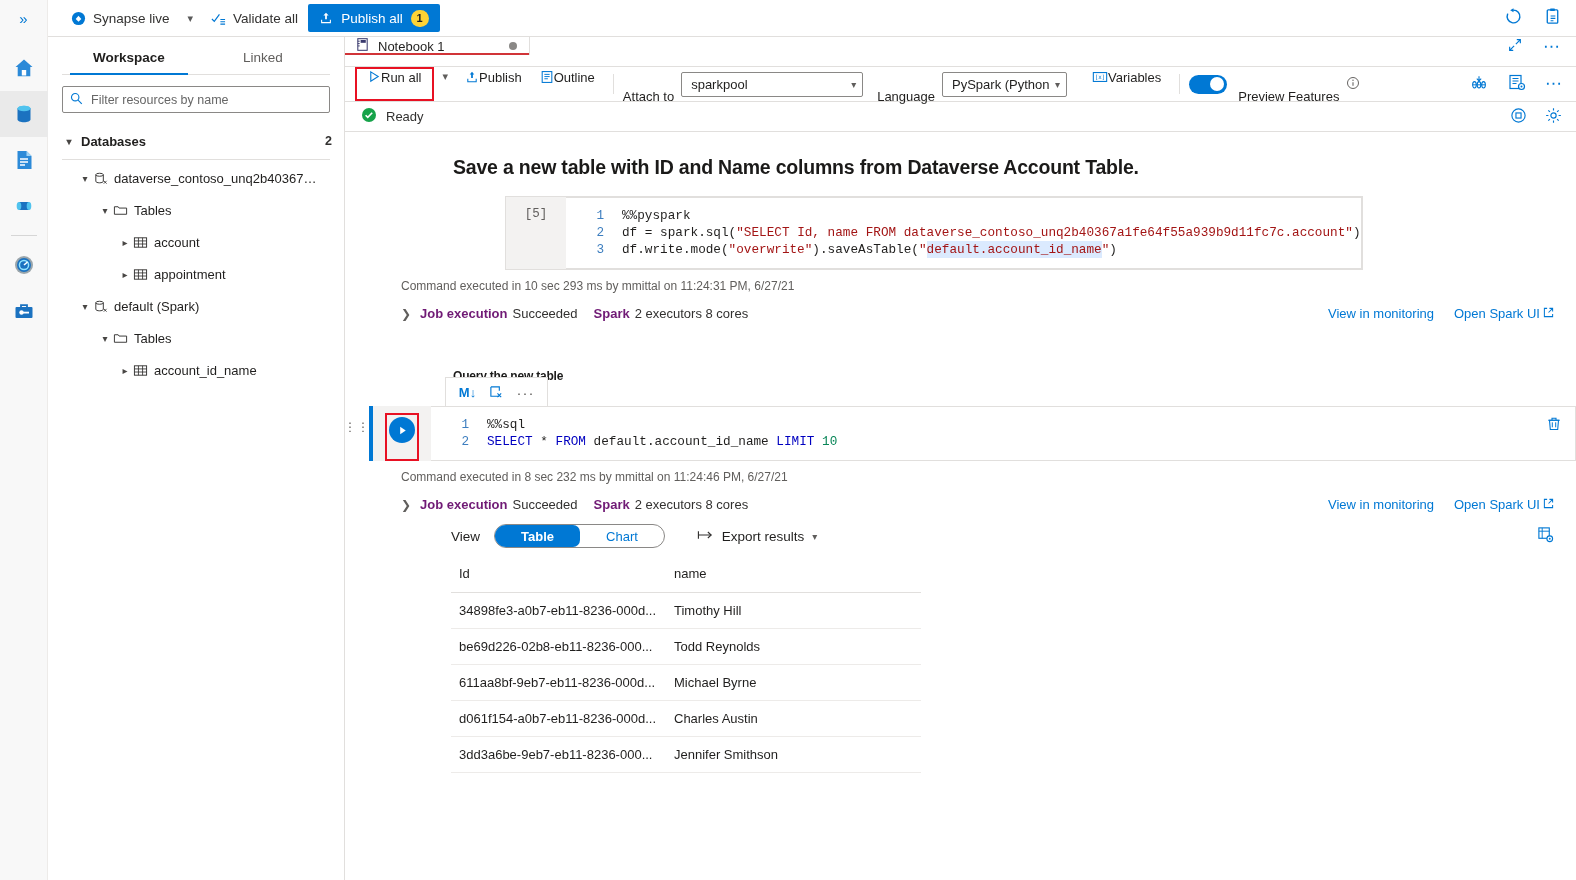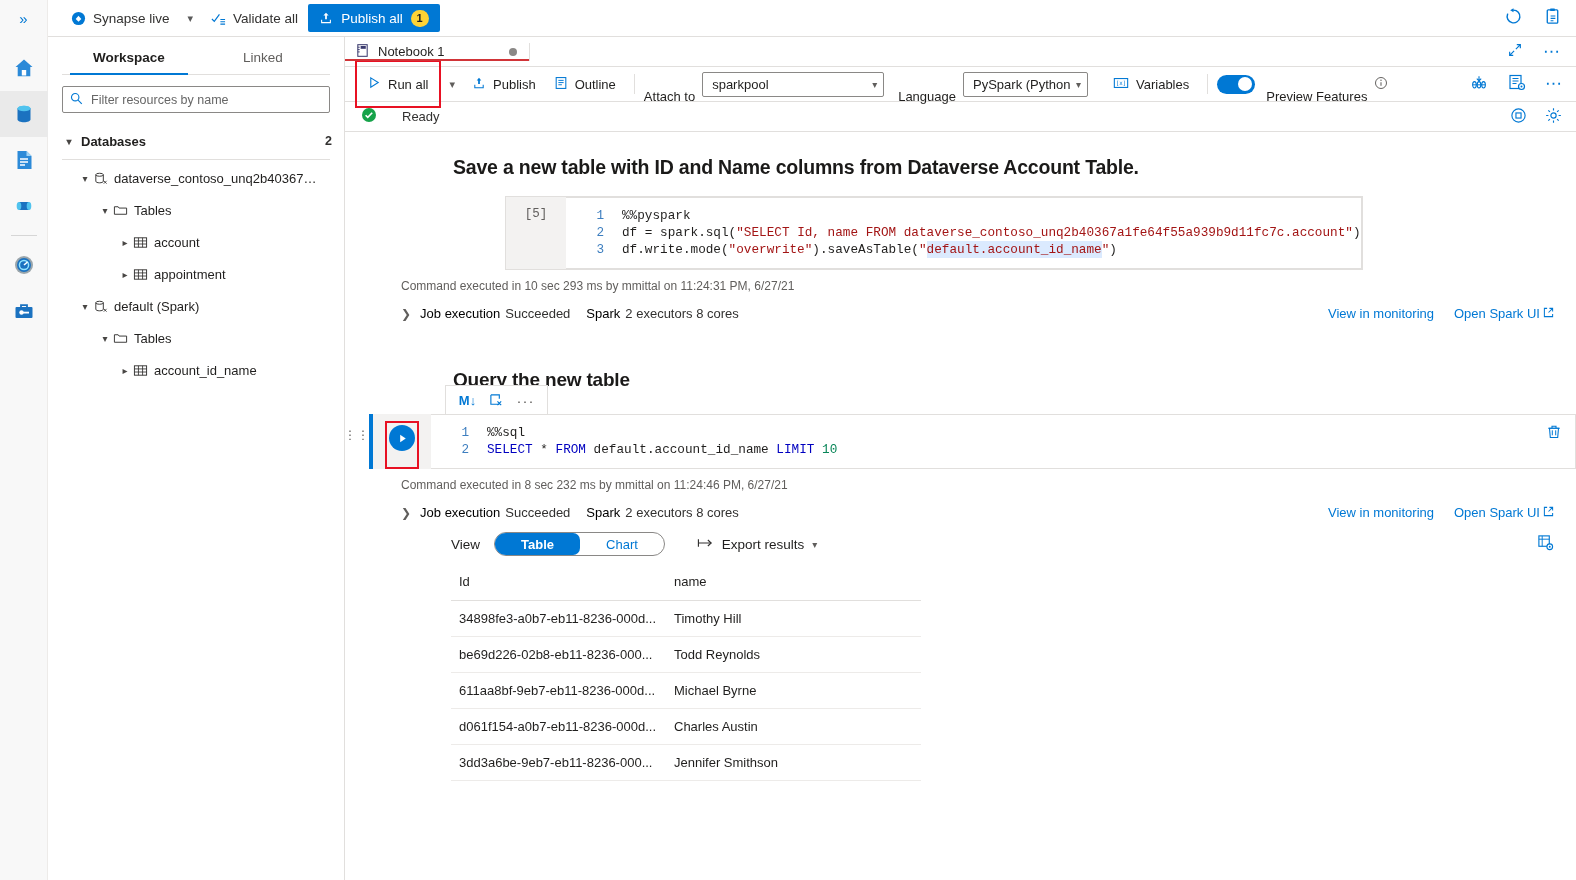--- a/index.html
+++ b/index.html
@@ -102,40 +102,40 @@
   .tree-label { margin-left:5px; overflow:hidden; text-overflow:ellipsis; white-space:nowrap; }
   .tree-count { margin-left:auto; color:#323130; font-size:12.5px; }
   .hdr-row { font-weight:700; }
   .hdr-rule { height:1px; background:#e1dfdd; margin: 2px 14px 2px 14px; }
   .ticon { width:17px; height:16px; flex:none; display:flex; align-items:center; justify-content:center; }
 
   
   .main { position:absolute; top:37px; left:345px; width:1231px; height:843px; background:#fff; }
 
   .tabstrip {
-    height:30px; display:flex; align-items:center; border-bottom:1px solid #e1dfdd;
+    height:30px; display:flex; align-items:flex-start; border-bottom:1px solid #e1dfdd;
     background:#fff;
   }
   .nb-tab {
     display:flex; align-items:center; gap:8px; padding:0 12px 0 10px;
     font-size:13px; color:#201f1e; border-right:1px solid #e1dfdd;
     position:relative; cursor:pointer; min-width:185px;
   }
   .nb-tab:after {
     content:""; position:absolute; left:0; right:0; bottom:0; height:2px; background:#d13438;
   }
   .dirty-dot { width:8px; height:8px; border-radius:50%; background:#8a8886; margin-left:auto; }
   .tabstrip-right { margin-left:auto; display:flex; align-items:center; gap:20px; padding:0 16px; color:#0078d4; }
 
   .nbtoolbar {
     height:35px; display:flex; align-items:center; border-bottom:1px solid #e1dfdd;
     padding-left:8px; gap:0px; background:#fff;
   }
   .tbtn {
-    display:flex; align-items:center; gap:7px; height:42px; padding:0 9px;
+    display:flex; align-items:flex-start; height:28px; padding:0 9px;
     font-size:13px; color:#201f1e; cursor:pointer; white-space:nowrap;
   }
   .runall-wrap {
     border:2px solid #e81123; padding:1px 2px; margin-left:2px; display:flex; align-items:center;
   }
   .vsep { width:1px; height:20px; background:#e1dfdd; margin:0 9px; }
   .lbl { font-size:13px; color:#201f1e; margin-right:7px; white-space:nowrap;margin-top:24px; }
   .combo {
     height:25px; border:1px solid #8a8886; display:flex; align-items:center;
     padding:0 6px 0 9px; font-size:13px; color:#201f1e; cursor:pointer;
@@ -147,34 +147,34 @@
     width:38px; height:19px; border-radius:10px; background:#0078d4;
     position:relative; cursor:pointer; flex:none;
   }
   .toggle .knob {
     position:absolute; top:2.5px; right:3px; width:14px; height:14px;
     border-radius:50%; background:#fff;
   }
   .tb-right-icons { margin-left:auto; display:flex; align-items:center; gap:18px; padding-right:14px; color:#0078d4; }
 
   .statusbar {
-    height:30px; display:flex; align-items:center; padding-left:16px; gap:25px;
+    height:30px; display:flex; align-items:center; padding-left:16px; gap:9px;
     border-bottom:1px solid #e1dfdd; background:#fff;
   }
   .status-text { font-size:13px; color:#323130; }
   .sb-right { margin-left:auto; display:flex; align-items:center; gap:18px; padding-right:14px; color:#0078d4; }
 
   
   .canvas { position:relative; height:742px; overflow:hidden; background:#fff; }
 
   .md-heading {
     font-size:19.5px; font-weight:700; color:#1b1a19; padding: 24px 0 0 108px;
     letter-spacing:-0.2px;
   }
-  .md-heading.h2 { font-size:19px; padding-top: 0px; }
+  .md-heading.h2 { font-size:12px; padding-top: 0px; }
 
   .cell {
     margin: 17px 0 0 0; display:flex; position:relative;
   }
   .cell-gutter {
     width:60px; flex:none; background:#f3f2f1; display:flex;
     justify-content:center; padding-top:10px; font-size:12.5px; color:#605e5c;
     font-family:"Liberation Mono", monospace;
   }
   .code-box {
@@ -193,21 +193,21 @@
   .hl-tok { background:#dbeafe; }
 
   .exec-note {
     font-size:12px; color:#605e5c; padding: 9px 0 0 56px;
   }
   .jobrow {
     display:flex; align-items:center; gap:9px; padding: 13px 0 0 56px;
     font-size:13px; color:#323130;
   }
   .jobrow .chev { color:#605e5c; font-size:12px; cursor:pointer; }
-  .b { font-weight:400; color:#000000; }
+  .b { font-weight:700; color:#701a75; }
   .joblinks { margin-left:auto; display:flex; gap:20px; padding-right:22px; }
   .lnk { color:#0078d4; font-size:13px; cursor:pointer; }
 
   
   .cell2-outer { position:relative; margin-top:23px; }
   .cell-toolbar {
     position:absolute; left:100px; top:-29px; height:29px; background:#fff;
     border:1px solid #e1dfdd; border-bottom:none; display:flex; align-items:center;
     gap:2px; padding: 0 8px; z-index:4;
   }

